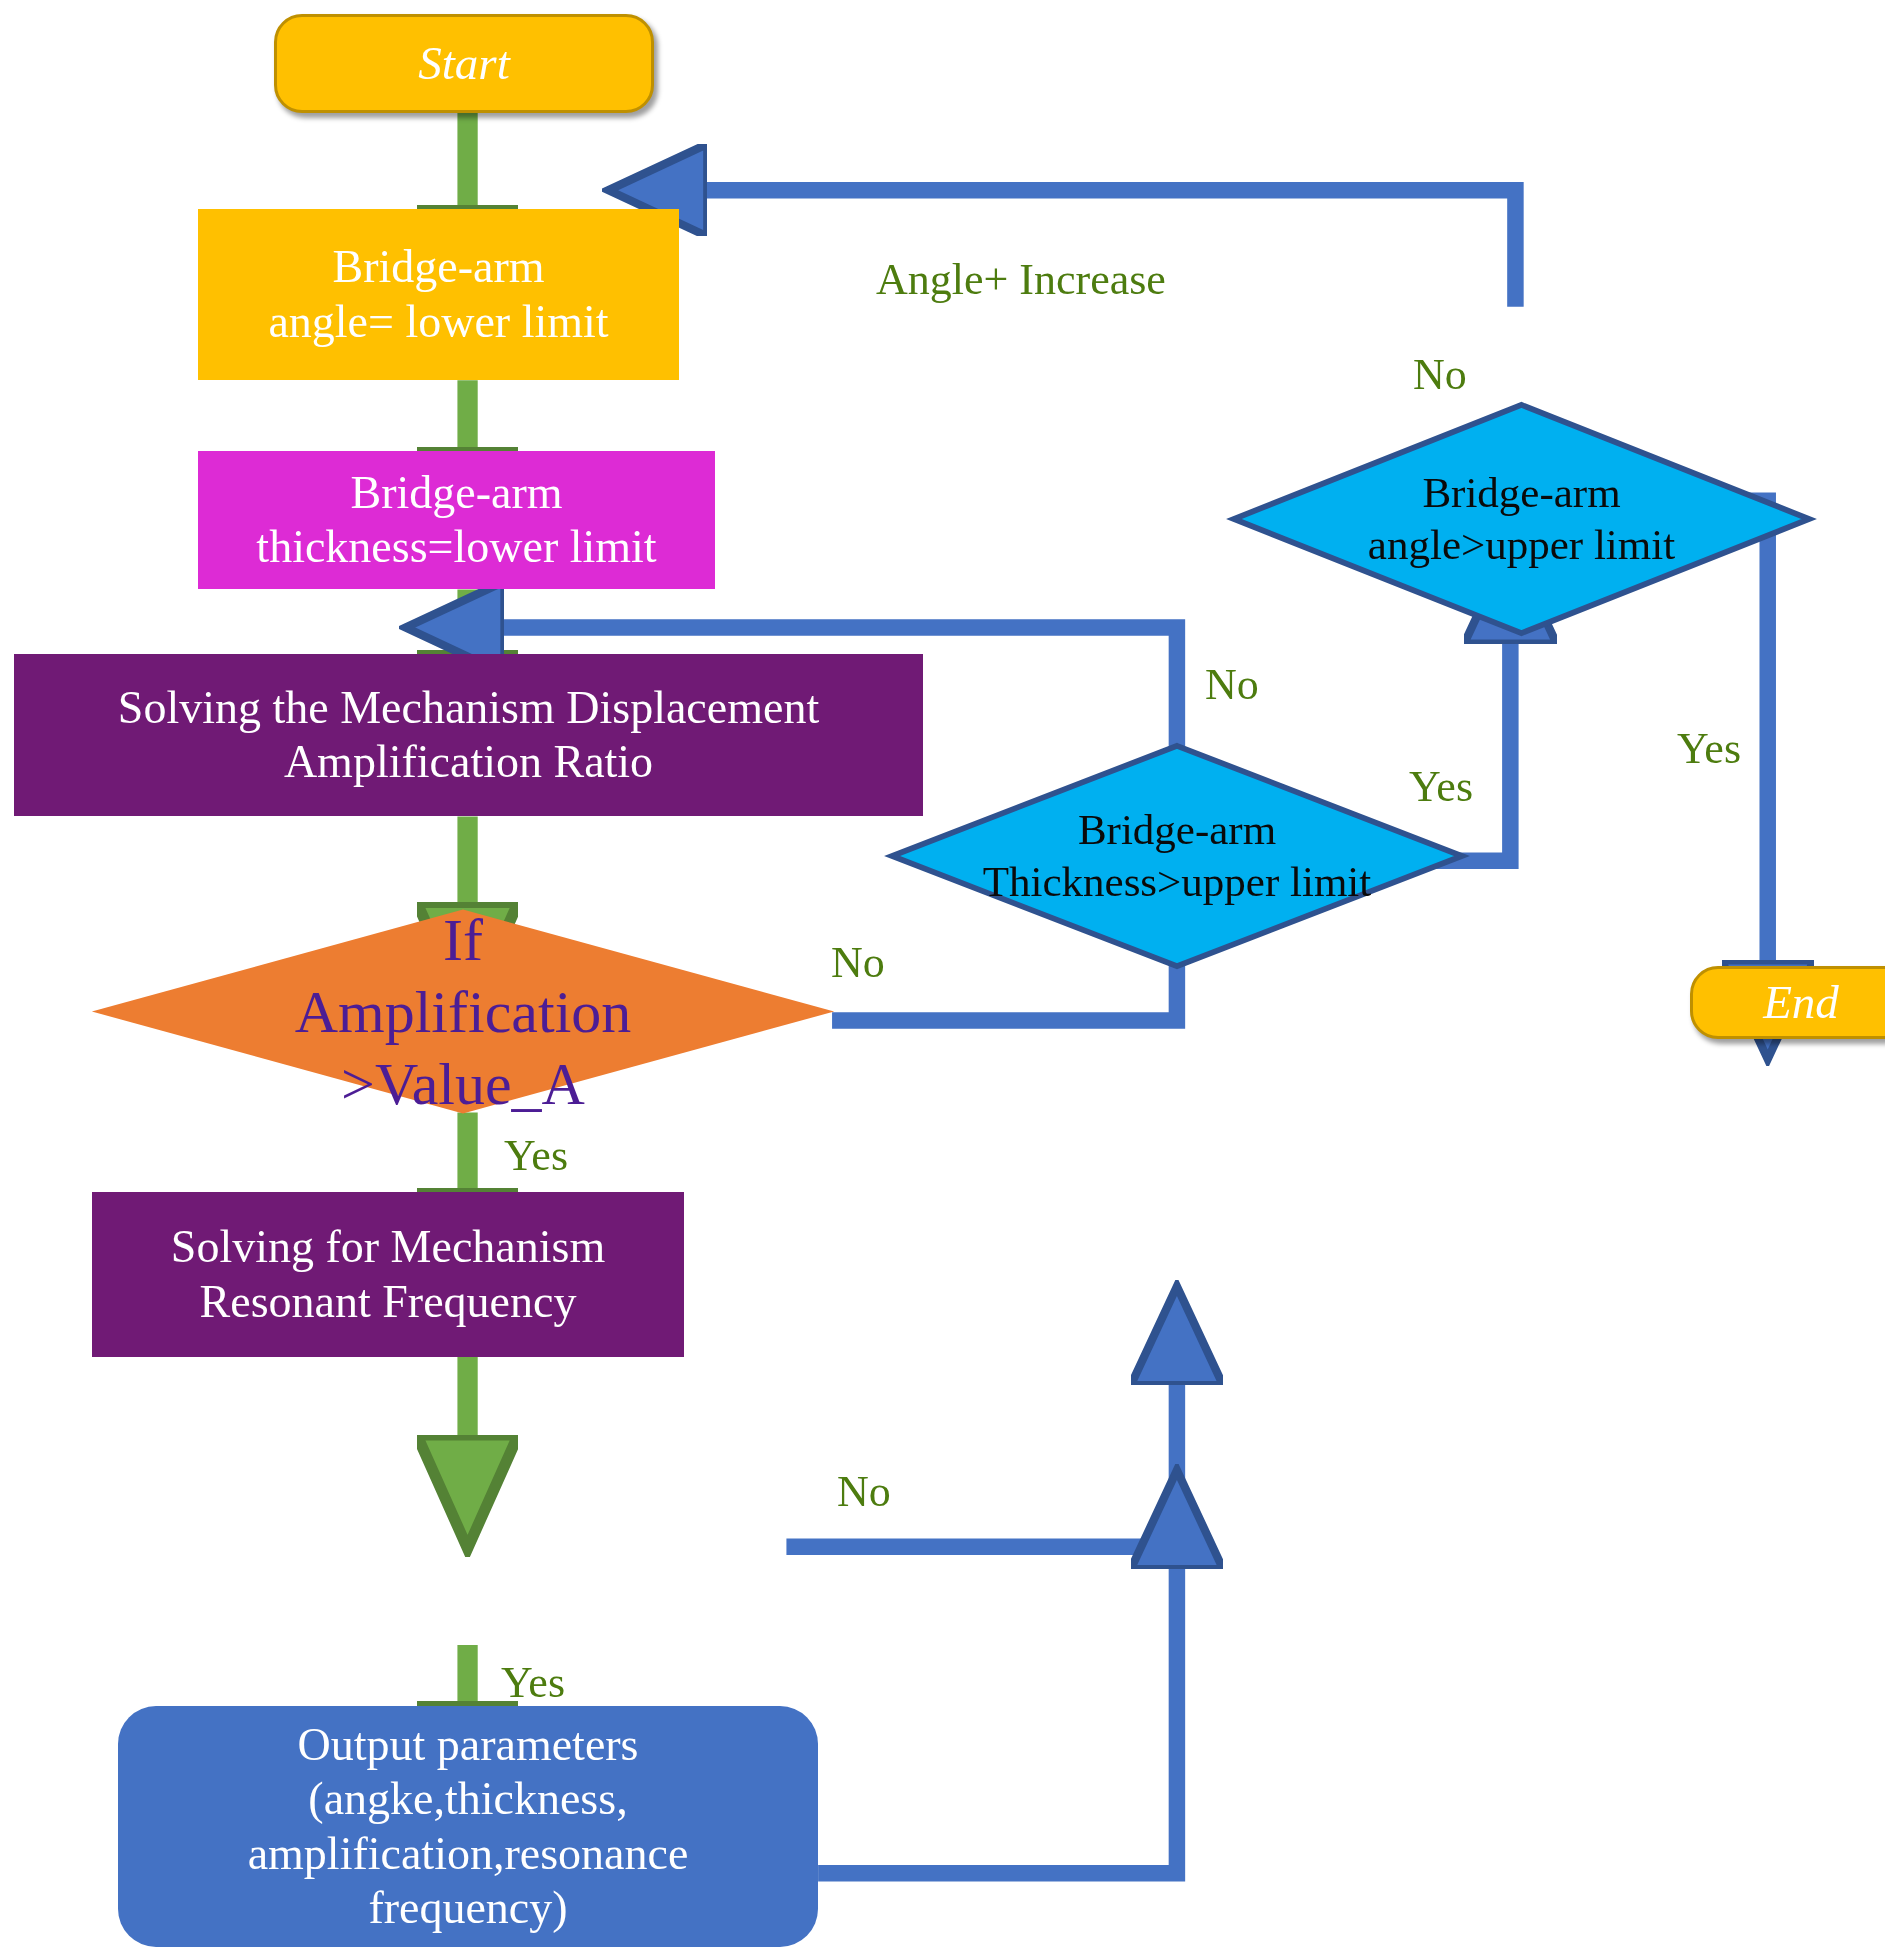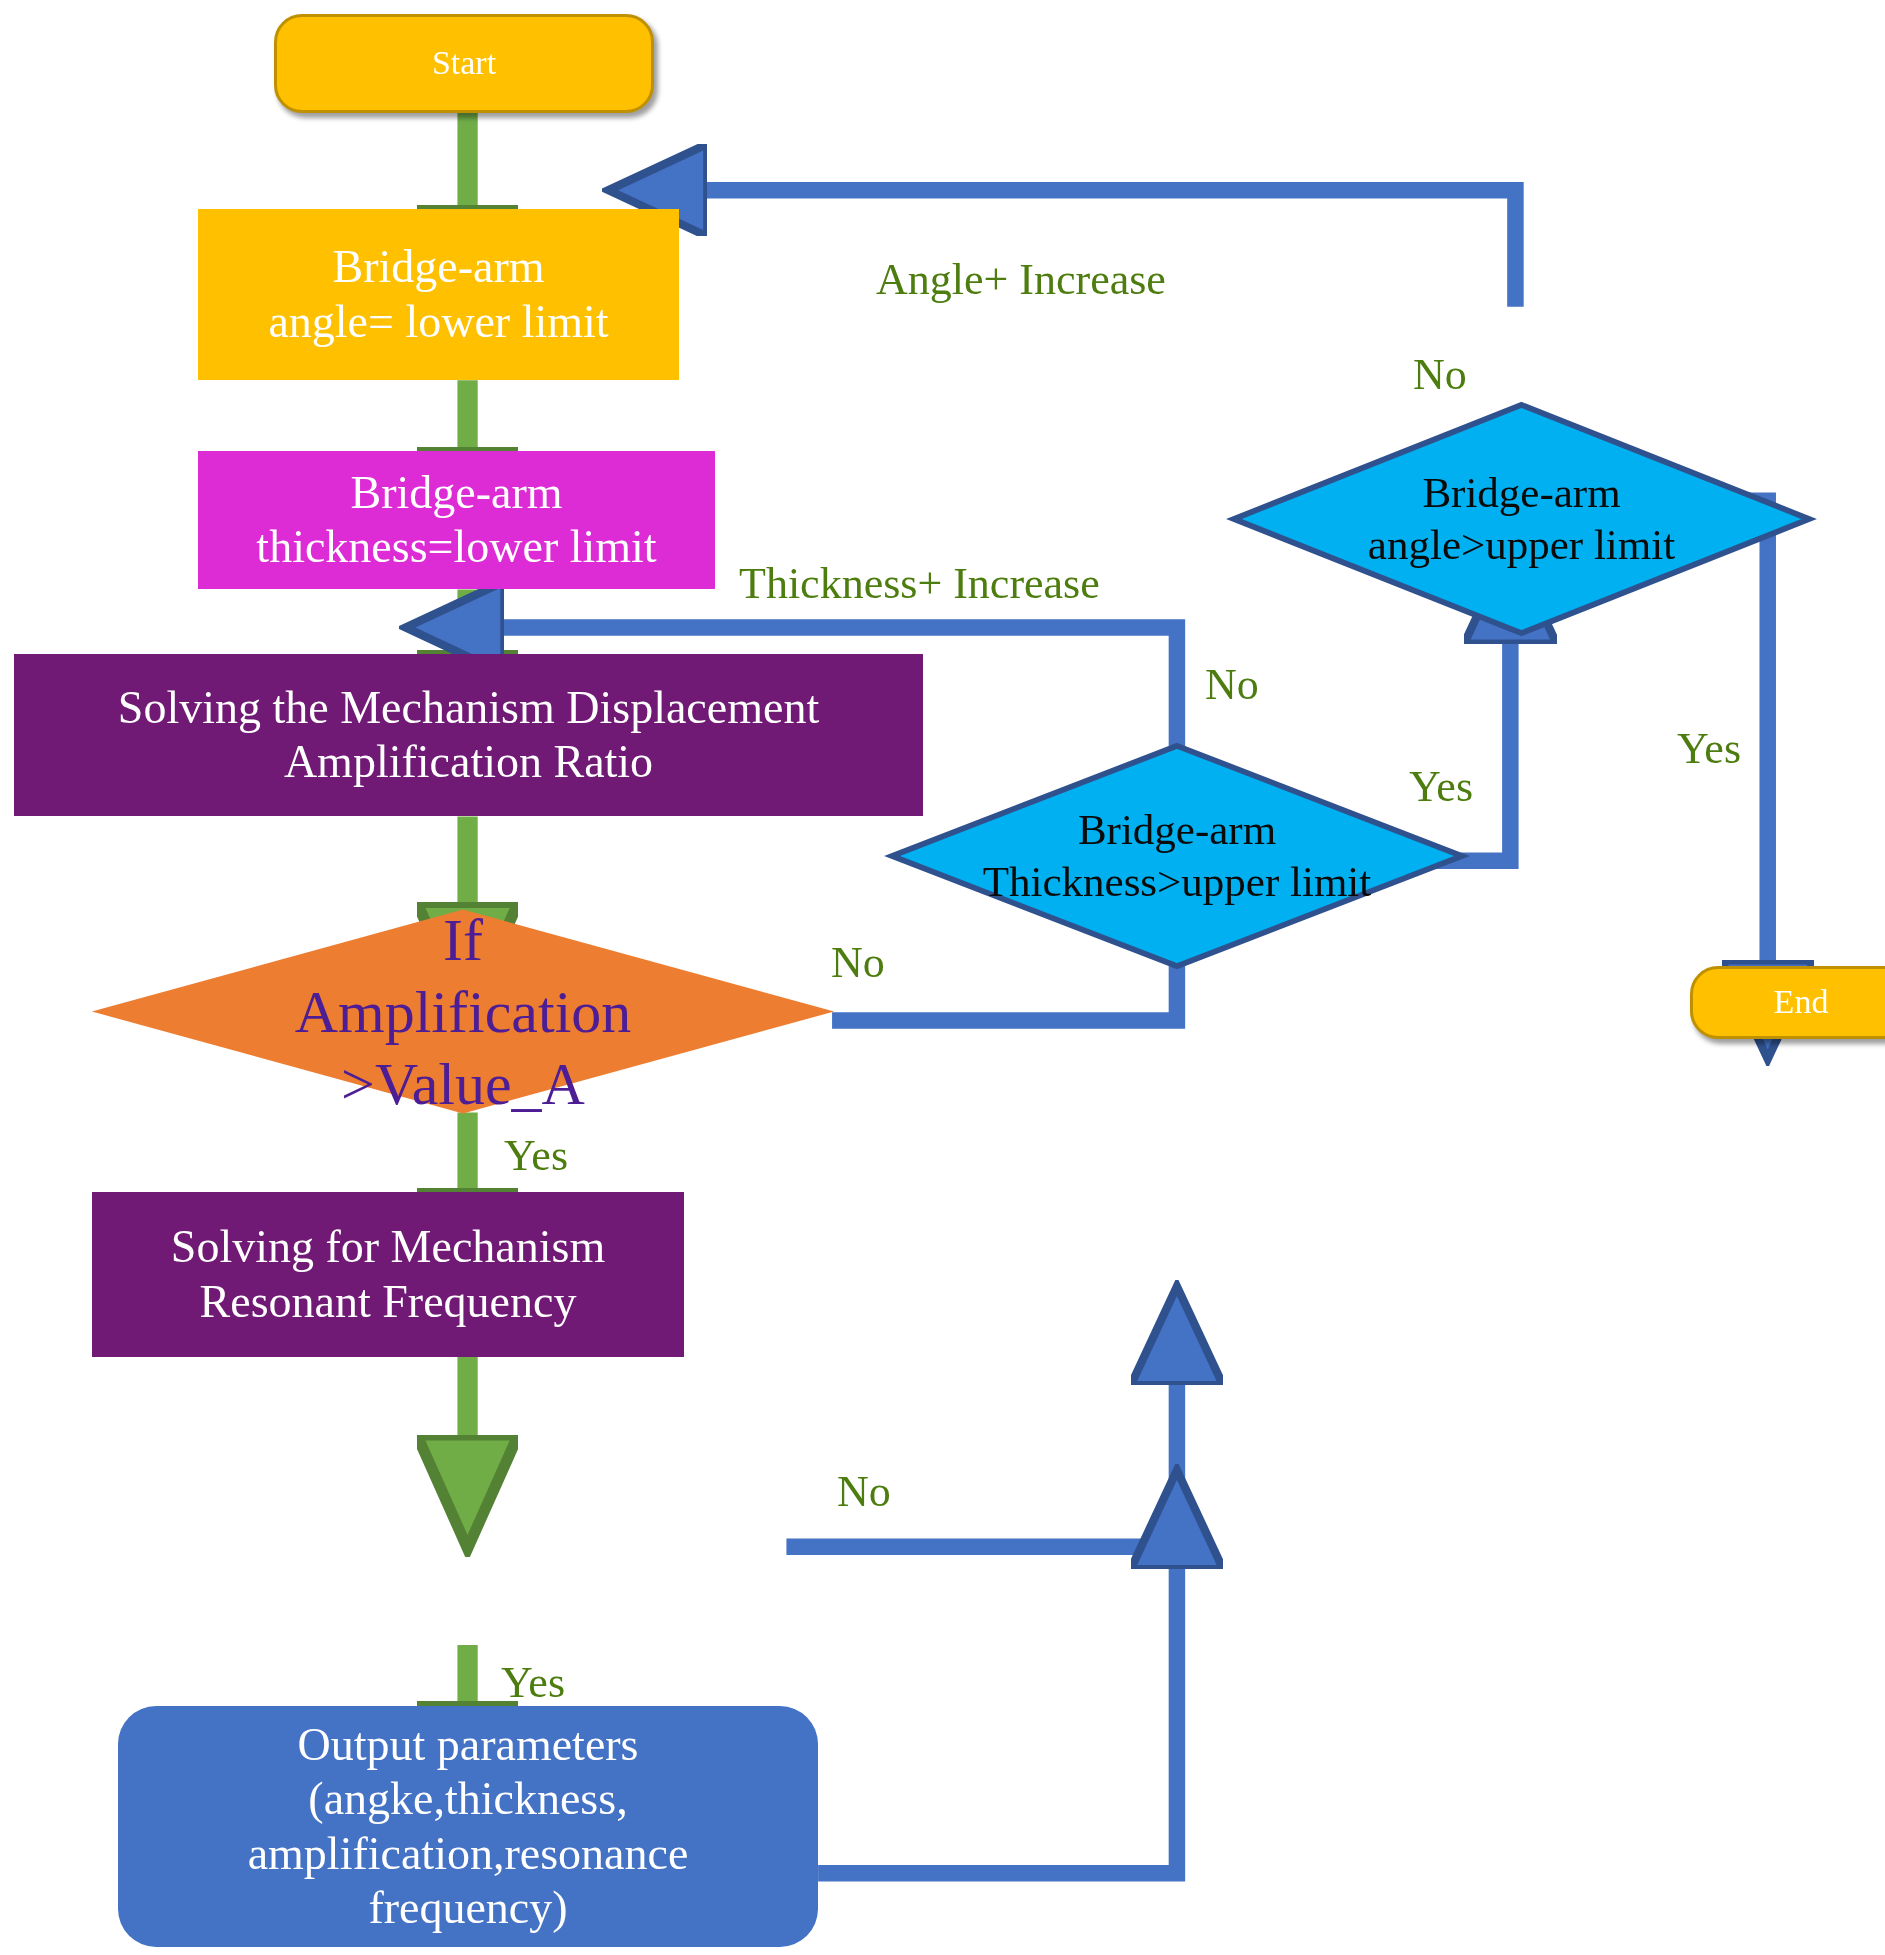--- a/index.html
+++ b/index.html
@@ -4,21 +4,21 @@
 <style>
   html,body{margin:0;padding:0;background:#ffffff;}
   body{font-family:"Liberation Serif", serif;}
   #stage{position:relative;width:1886px;height:1955px;background:#fff;overflow:hidden;}
   #svg-layer{position:absolute;left:0;top:0;width:1886px;height:1955px;}
   .node{position:absolute;display:flex;align-items:center;justify-content:center;text-align:center;box-sizing:border-box;}
   .node .lbl{white-space:pre-line;line-height:1.18;}
 
   .term{background:#FFC000;border:3.2px solid #BF9000;border-radius:28px;
         box-shadow:3.8px 4.4px 5.7px rgba(0,0,0,.38);}
-  .term .lbl{color:#FFFFFF;font-size:34px;}
+  .term .lbl{color:#FFFFFF;font-size:47px;font-style:italic;}
 
   .proc-yellow{background:#FFC000;}
   .proc-yellow .lbl{color:#FFFFFF;font-size:46px;}
 
   .proc-magenta{background:#DD2BD5;}
   .proc-magenta .lbl{color:#FFFFFF;font-size:46px;}
 
   .proc-blue{background:#701a75;}
   .proc-blue .lbl{color:#FFFFFF;font-size:46px;}
 
@@ -134,21 +134,20 @@
     <span class="lbl">Bridge-arm
 angle&gt;upper  limit</span>
   </div>
 
   <div class="node term" style="left:1690px;top:966px;width:222px;height:73px;">
     <span class="lbl">End</span>
   </div>
 
   <span class="edge-label" style="left:876px;top:254px;">Angle+  Increase</span>
 
-  <span class="edge-label" style="left:739px;top:558px;">Thickness+  Increase</span>
 
   <span class="edge-label" style="left:1413px;top:349px;">No</span>
 
   <span class="edge-label" style="left:1677px;top:723px;">Yes</span>
 
   <span class="edge-label" style="left:1205px;top:659px;">No</span>
 
   <span class="edge-label" style="left:1409px;top:761px;">Yes</span>
 
   <span class="edge-label" style="left:831px;top:937px;">No</span>

